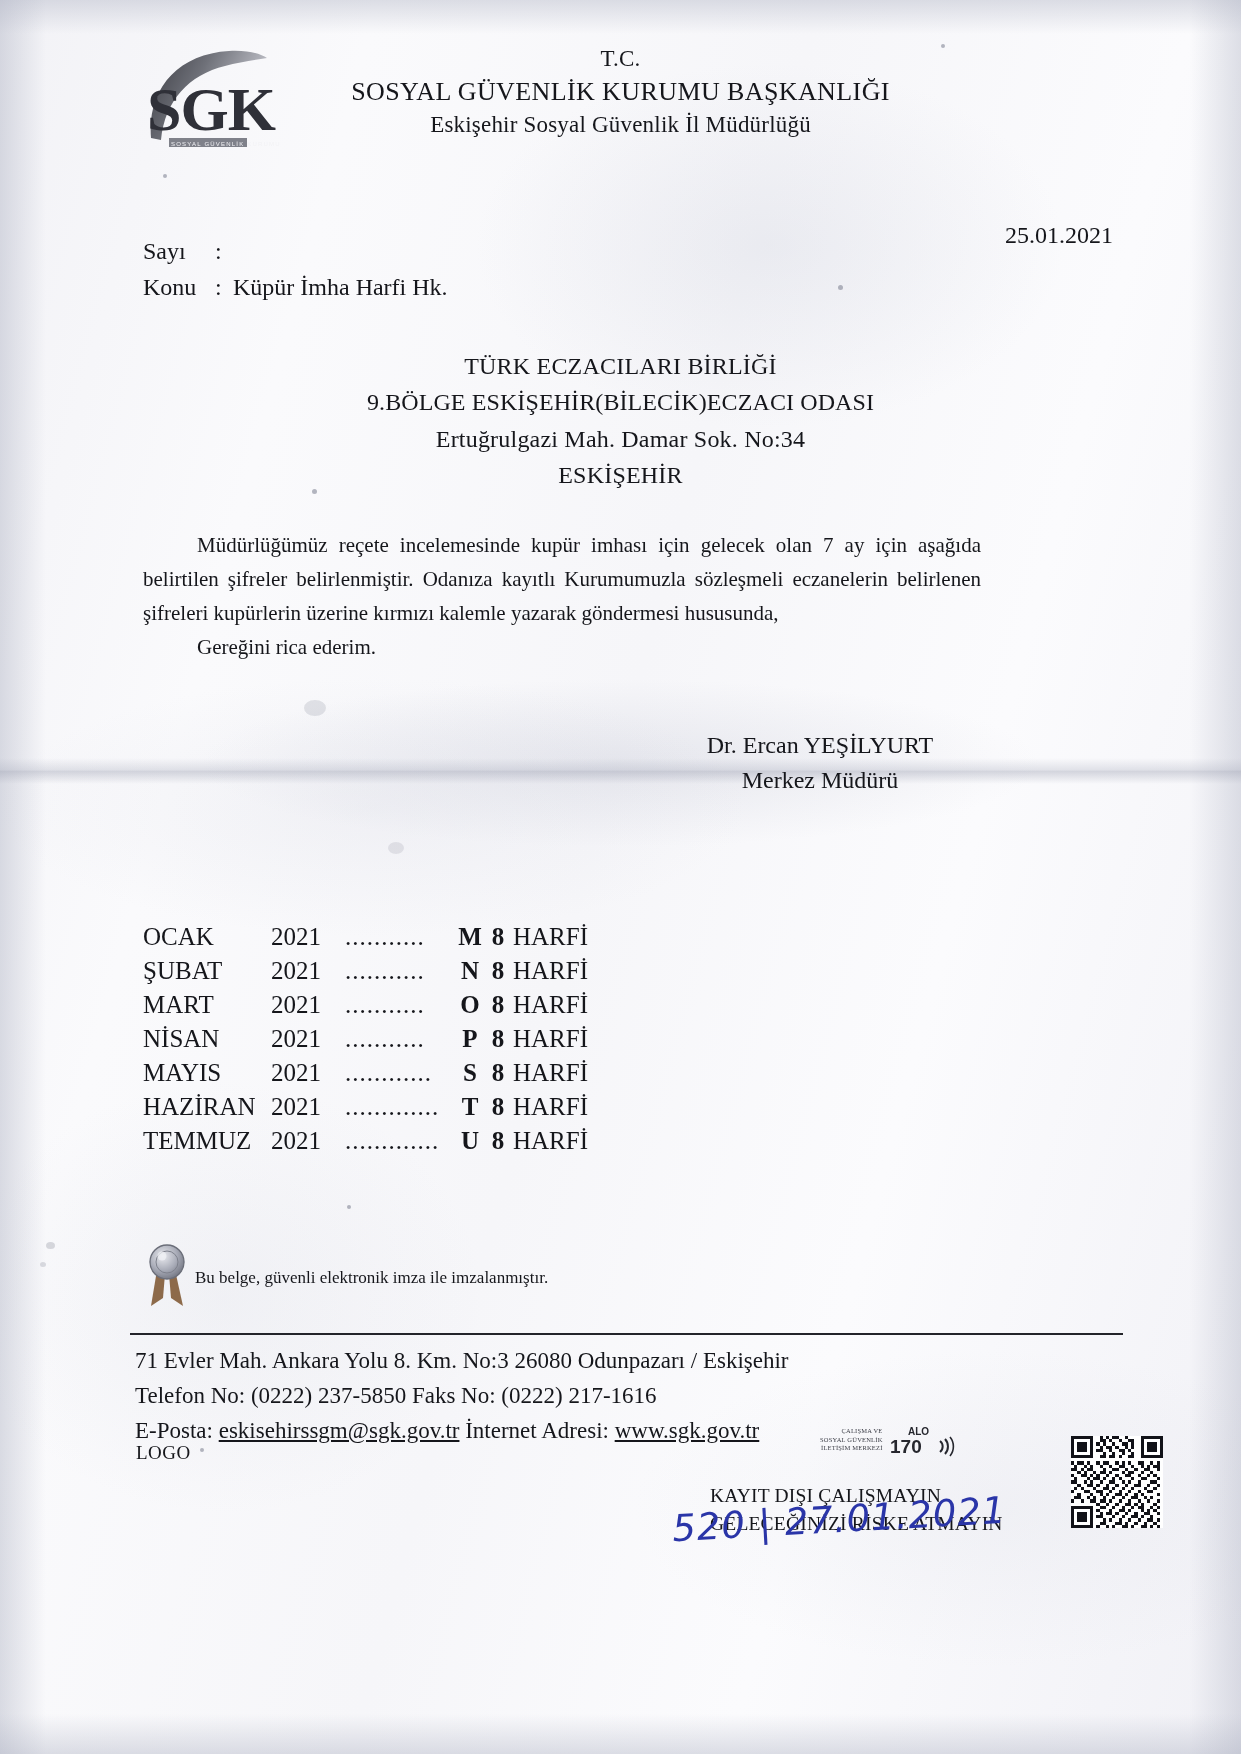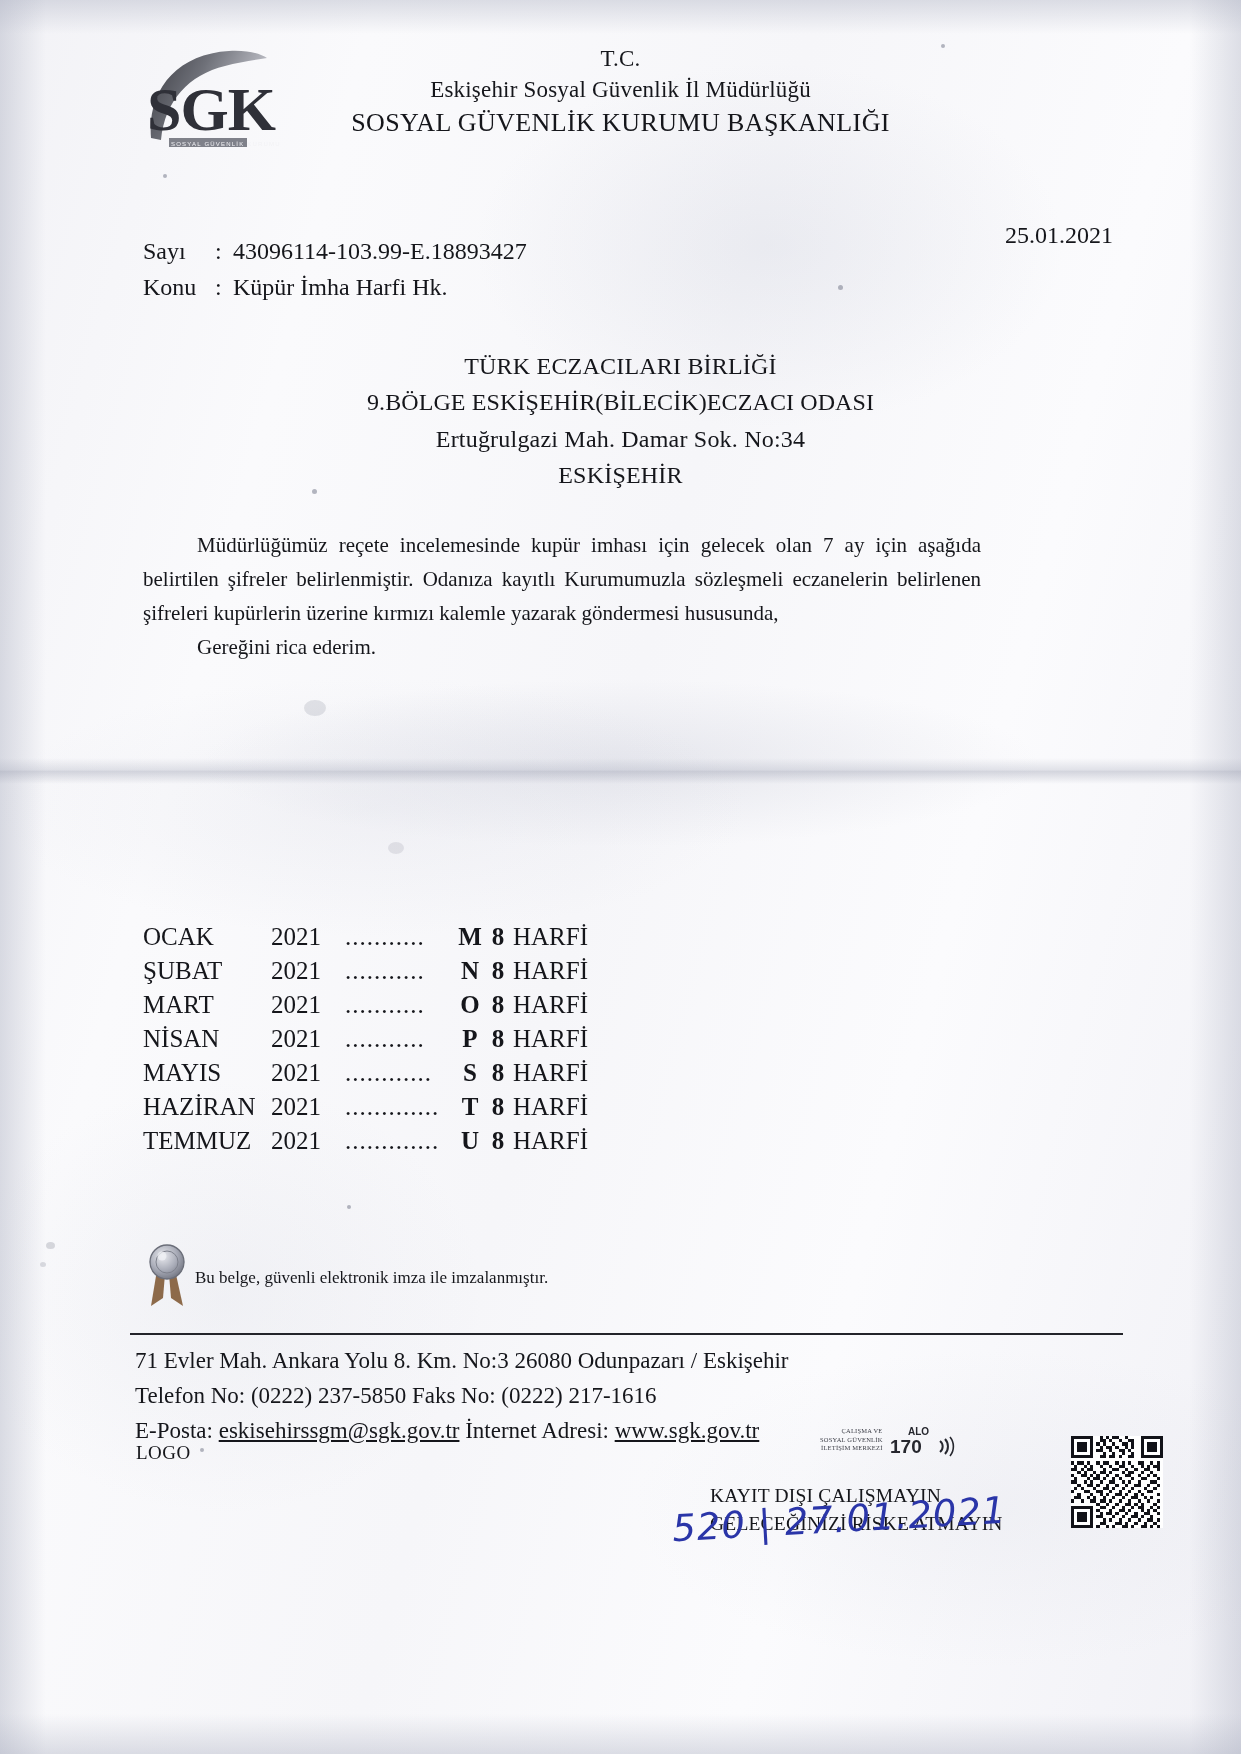--- a/index.html
+++ b/index.html
@@ -252,29 +252,28 @@
           <stop offset="100%" stop-color="#c9cad2"></stop>
         </linearGradient>
       </defs>
       <path d="M8 96 C4 48 34 12 86 9 C106 8 118 12 124 16 C112 18 96 20 82 24 C46 33 22 58 18 98 Z" fill="url(#swoosh)"></path>
       <text x="4" y="88" font-family="'Liberation Serif', serif" font-size="62" font-weight="bold" fill="#2f3038" letter-spacing="-1">SGK</text>
       <rect x="26" y="96" width="78" height="9" fill="#6a6c75" opacity=".85"></rect>
       <text x="28" y="103.5" font-family="'Liberation Sans', sans-serif" font-size="6" fill="#f2f2f5" letter-spacing="1.2">SOSYAL GÜVENLİK KURUMU</text>
     </svg>
 
     <div class="hdr-line hdr-tc">T.C.</div>
+    <div class="hdr-line hdr-main">SOSYAL GÜVENLİK KURUMU BAŞKANLIĞI</div>
     <div class="hdr-line hdr-sub">Eskişehir Sosyal Güvenlik İl Müdürlüğü</div>
-    <div class="hdr-line hdr-main">SOSYAL GÜVENLİK KURUMU BAŞKANLIĞI</div>
   </div>
 
   <div id="meta">
     <div class="meta-row">
       <span class="meta-label">Sayı</span>
       <span class="meta-colon">:</span>
-      <span>43096114-103.99-E.18893427</span>
     </div>
     <div class="meta-row">
       <span class="meta-label">Konu</span>
       <span class="meta-colon">:</span>
       <span>Küpür İmha Harfi Hk.</span>
     </div>
   </div>
   <div id="doc-date">25.01.2021</div>
 
   <div id="recipient">
@@ -282,20 +281,24 @@
     <div class="r2">9.BÖLGE  ESKİŞEHİR(BİLECİK)ECZACI ODASI</div>
     <div class="r3">Ertuğrulgazi Mah. Damar Sok. No:34</div>
     <div class="r4">ESKİŞEHİR</div>
   </div>
 
   <div id="body-text">
     <p class="indent">Müdürlüğümüz  reçete incelemesinde kupür imhası için gelecek olan 7 ay için aşağıda belirtilen şifreler belirlenmiştir. Odanıza kayıtlı Kurumumuzla sözleşmeli eczanelerin belirlenen şifreleri kupürlerin üzerine kırmızı kalemle yazarak göndermesi hususunda,</p>
     <p id="closing">Gereğini rica ederim.</p>
   </div>
 
+  <div id="signature">
+    <div>Dr. Ercan YEŞİLYURT</div>
+    <div>Merkez Müdürü</div>
+  </div>
 
   <div id="schedule">
       <div class="sched-row"><span class="sched-month">OCAK</span><span class="sched-year">2021</span><span class="sched-dots">...........</span><span class="sched-letter">M</span><span class="sched-num">8</span><span class="sched-word">HARFİ</span></div>
       <div class="sched-row"><span class="sched-month">ŞUBAT</span><span class="sched-year">2021</span><span class="sched-dots">...........</span><span class="sched-letter">N</span><span class="sched-num">8</span><span class="sched-word">HARFİ</span></div>
       <div class="sched-row"><span class="sched-month">MART</span><span class="sched-year">2021</span><span class="sched-dots">...........</span><span class="sched-letter">O</span><span class="sched-num">8</span><span class="sched-word">HARFİ</span></div>
       <div class="sched-row"><span class="sched-month">NİSAN</span><span class="sched-year">2021</span><span class="sched-dots">...........</span><span class="sched-letter">P</span><span class="sched-num">8</span><span class="sched-word">HARFİ</span></div>
       <div class="sched-row"><span class="sched-month">MAYIS</span><span class="sched-year">2021</span><span class="sched-dots">............</span><span class="sched-letter">S</span><span class="sched-num">8</span><span class="sched-word">HARFİ</span></div>
       <div class="sched-row"><span class="sched-month">HAZİRAN</span><span class="sched-year">2021</span><span class="sched-dots">.............</span><span class="sched-letter">T</span><span class="sched-num">8</span><span class="sched-word">HARFİ</span></div>
       <div class="sched-row"><span class="sched-month">TEMMUZ</span><span class="sched-year">2021</span><span class="sched-dots">.............</span><span class="sched-letter">U</span><span class="sched-num">8</span><span class="sched-word">HARFİ</span></div>
     </div>

